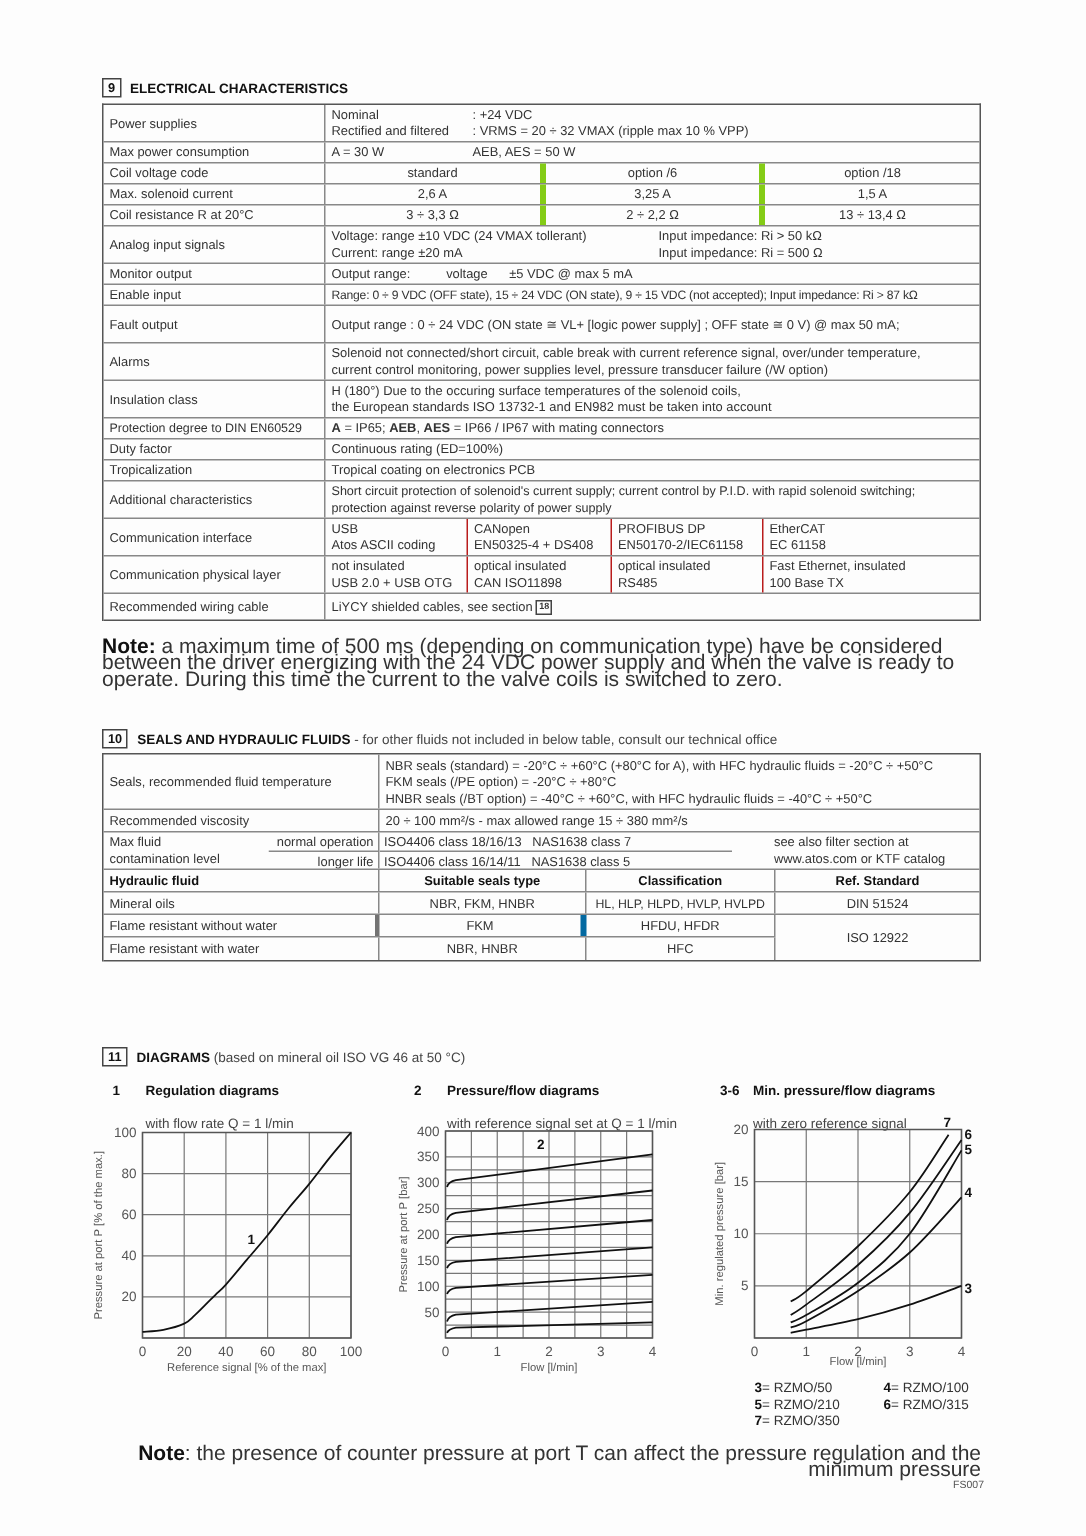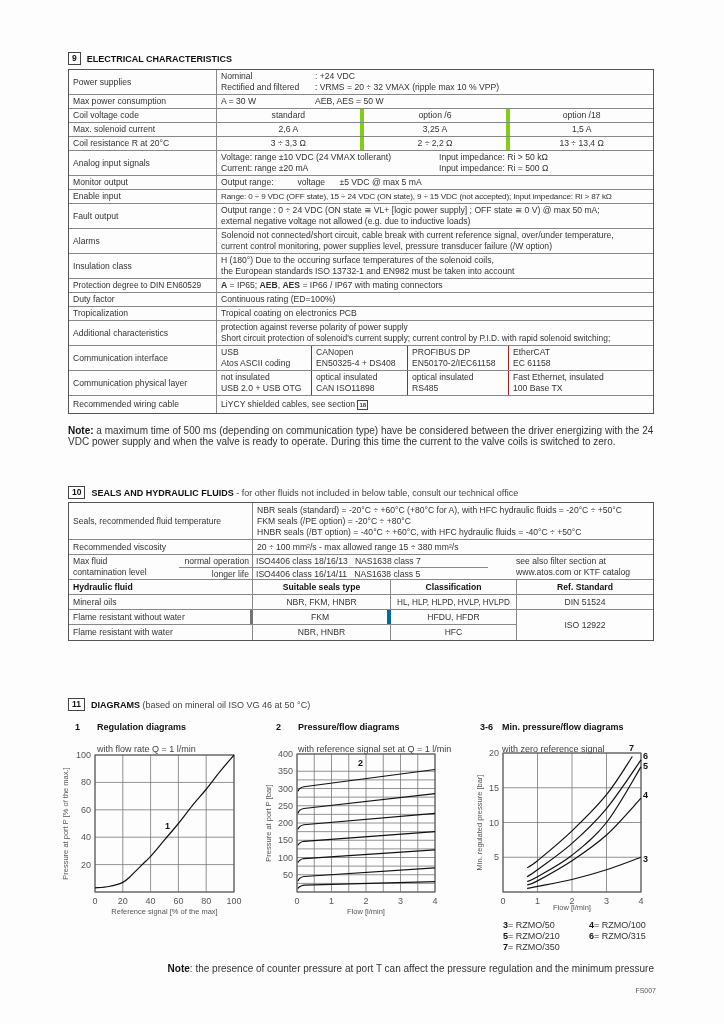--- a/index.html
+++ b/index.html
@@ -5,21 +5,21 @@
   * { box-sizing: border-box; margin: 0; padding: 0; }
   html, body { width: 724px; height: 1024px; background: #fdfdfd; overflow: hidden; }
   body { font-family: "Liberation Sans", sans-serif; color: #333; font-size: 9px; position: relative; }
   .abs { position: absolute; }
   .sec-title { position: absolute; left: 68px; font-size: 9px; color: #111; display: flex; align-items: center; gap: 6px; }
   .sec-num { display: inline-block; border: 1px solid #444; font-weight: bold; font-size: 8.5px; padding: 0 3px; line-height: 11px; height: 13px; min-width: 12px; text-align: center; }
   .sec-title b { font-weight: bold; }
   .sec-title .sub { color: #444; font-weight: normal; }
   .inline-sec { display: inline-block; border: 1px solid #444; font-size: 6px; font-weight: bold; padding: 0 1px; line-height: 8px; }
 
-  .note { position: absolute; left: 68px; width: 586px; font-size: 10px; line-height: 11px; color: #333; }
+  .note { position: absolute; left: 68px; width: 586px; font-size: 14px; line-height: 11px; color: #333; }
   .note b { color: #111; }
 
   .chart-head { position: absolute; font-size: 9px; color: #111; }
   .chart-head .n { font-weight: bold; display: inline-block; width: 22px; }
   .chart-head .t { font-weight: bold; }
   .chart-head .s { color: #444; display: block; padding-left: 22px; margin-top: 12px; }
   svg text { font-family: "Liberation Sans", sans-serif; }
   .legend { position: absolute; left: 503px; top: 920px; font-size: 9px; color: #333; line-height: 11px; }
   .legend span { display: inline-block; width: 86px; }
   .legend b { color: #111; }
@@ -108,21 +108,20 @@
     <div class="v" style="white-space:pre">Output range:          voltage      ±5 VDC @ max 5 mA</div>
   </div>
   <div class="r" style="height:14px">
     <div class="l">Enable  input</div>
     <div class="v" style="font-size:8.1px;letter-spacing:-0.15px">Range: 0 ÷ 9 VDC (OFF state), 15 ÷ 24 VDC (ON state), 9 ÷ 15 VDC  (not accepted); Input impedance:  Ri &gt; 87 kΩ</div>
   </div>
   <div class="r" style="height:25px">
     <div class="l">Fault output</div>
     <div class="v">
       <span>Output range :  0 ÷ 24 VDC  (ON state ≅ VL+ [logic power supply] ; OFF state ≅ 0 V) @ max 50 mA;</span>
-      <span>external negative voltage not allowed (e.g. due to inductive loads)</span>
     </div>
   </div>
   <div class="r" style="height:25px">
     <div class="l">Alarms</div>
     <div class="v">
       <span>Solenoid not connected/short circuit, cable break with current reference signal, over/under temperature,</span>
       <span>current control monitoring, power supplies level, pressure transducer failure (/W option)</span>
     </div>
   </div>
   <div class="r" style="height:25px">
@@ -142,22 +141,22 @@
     <div class="l">Duty factor</div>
     <div class="v">Continuous rating (ED=100%)</div>
   </div>
   <div class="r" style="height:14px">
     <div class="l">Tropicalization</div>
     <div class="v">Tropical coating on electronics PCB</div>
   </div>
   <div class="r" style="height:25px">
     <div class="l">Additional characteristics</div>
     <div class="v" style="font-size:8.4px">
+      <span>Short circuit protection of solenoid's current supply; current control by P.I.D. with rapid solenoid switching;</span>
       <span>protection against reverse polarity of power supply</span>
-      <span>Short circuit protection of solenoid's current supply; current control by P.I.D. with rapid solenoid switching;</span>
     </div>
   </div>
   <div class="r" style="height:25px">
     <div class="l">Communication interface</div>
     <div class="c4">
         <span>USB</span>
         <span>Atos ASCII coding</span>
       </div>
     <div class="c4 w2">
         <span>CANopen</span>

